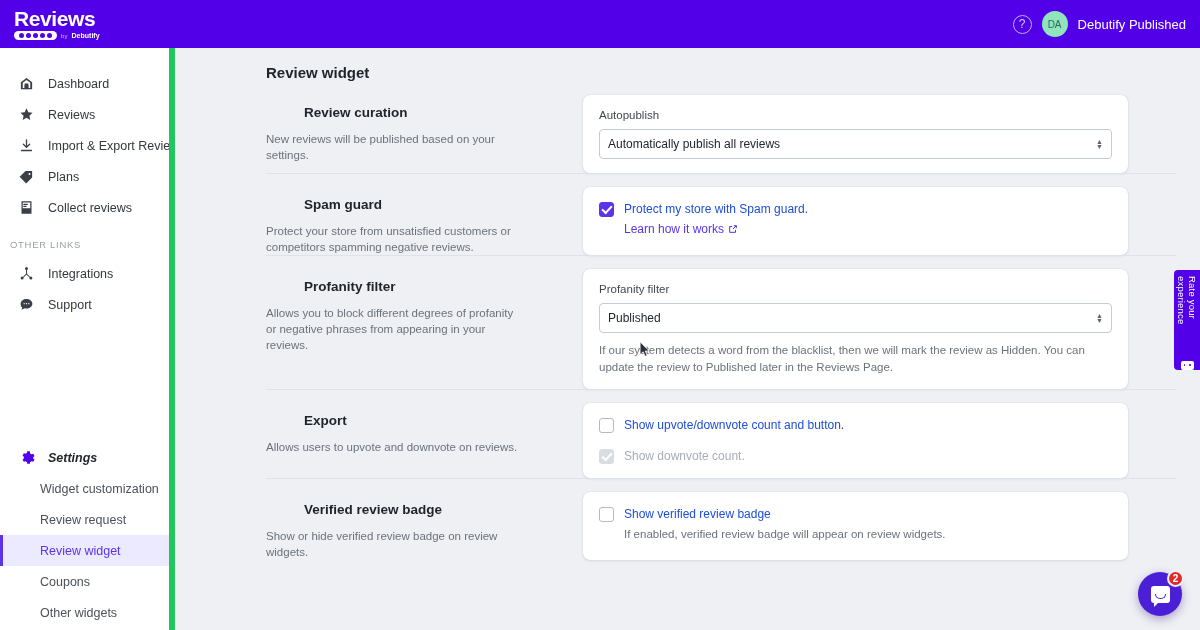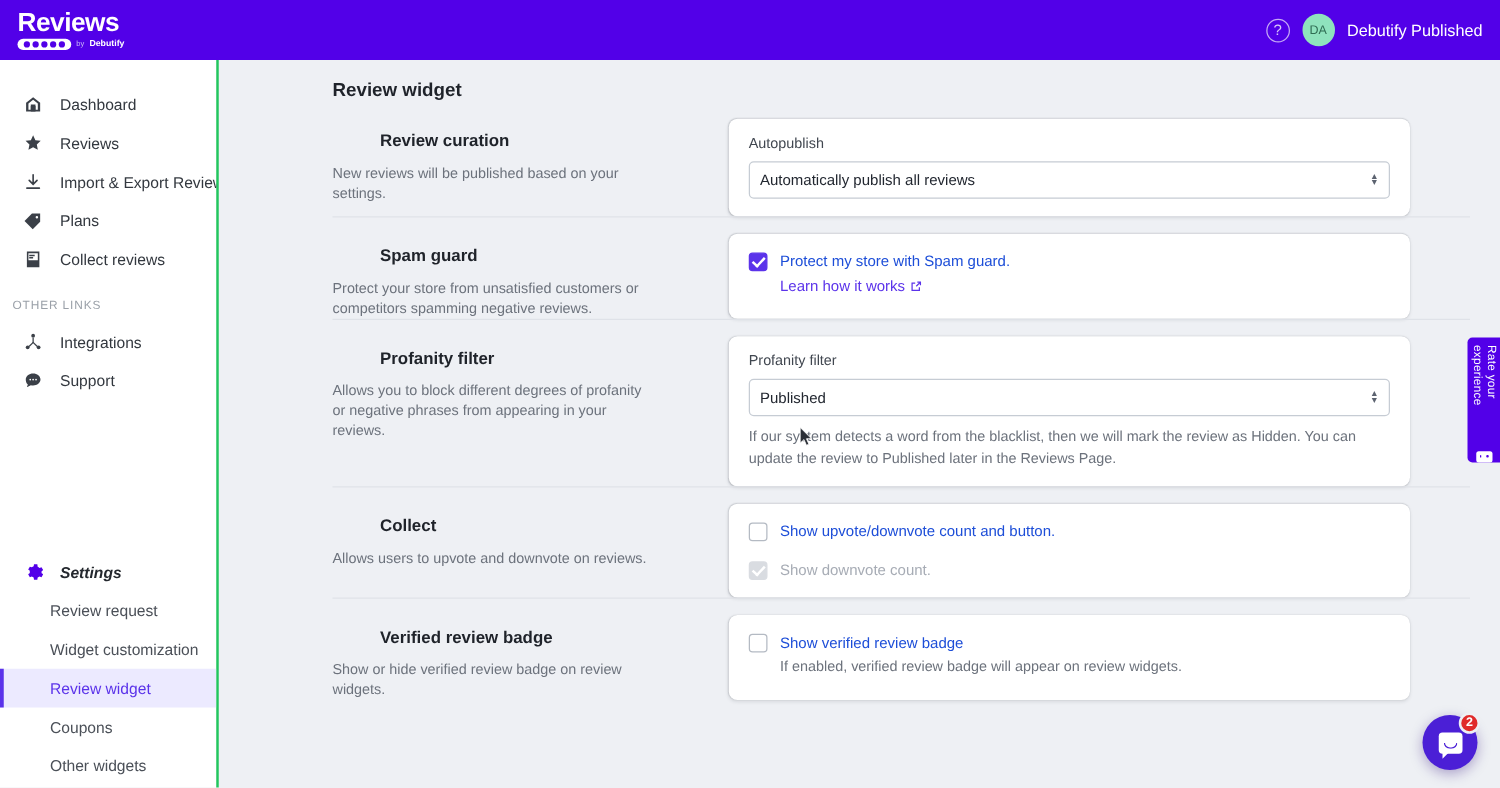--- a/index.html
+++ b/index.html
@@ -51,21 +51,21 @@
     font-size: 10px; font-weight: normal;
     display: flex; align-items: center; justify-content: center;
   }
   .acct-name { color: #ffffff; font-size: 13px; }
 
   
   .sidebar {
     position: absolute; top: 48px; left: 0;
     width: 175px; height: 582px;
     background: #ffffff;
-    border-right: 2px solid #22c55e;
+    border-right: 6px solid #22c55e;
     padding-top: 20px;
     overflow: hidden;
   }
   .nav-item {
     display: flex; align-items: center; gap: 13px;
     height: 31px; padding: 0 0 0 18px;
     cursor: pointer; position: relative;
   }
   .nav-ico {
     width: 17px; height: 17px; flex: 0 0 17px;
@@ -326,22 +326,22 @@
 
   <div class="settings-block">
     <div class="nav-item settings">
       <span class="nav-ico">
         <svg width="16" height="16" viewBox="0 0 24 24" fill="currentColor">
             <path d="M12 8.2a3.8 3.8 0 1 0 0 7.6 3.8 3.8 0 0 0 0-7.6zm9.3 5.1.1-1.3-.1-1.3 2-1.6-2-3.4-2.4.8a8 8 0 0 0-2.2-1.3L16.3 2h-4l-.4 2.5A8 8 0 0 0 9.7 5.8L7.3 5l-2 3.4 2 1.6-.1 1.3.1 1.3-2 1.6 2 3.4 2.4-.8c.7.5 1.4 1 2.2 1.3l.4 2.5h4l.4-2.5a8 8 0 0 0 2.2-1.3l2.4.8 2-3.4-2-1.6z"></path>
           </svg>
       </span>
       <span class="nav-label">Settings</span>
     </div>
+    <div class="sub-item">Widget customization</div>
     <div class="sub-item">Review request</div>
-    <div class="sub-item">Widget customization</div>
     <div class="sub-item active">Review widget</div>
     <div class="sub-item">Coupons</div>
     <div class="sub-item">Other widgets</div>
   </div>
 </div>
 
 <div class="main">
 
   <div class="page-title">Review widget</div>
 
@@ -390,21 +390,21 @@
       <div class="select">
         <span>Published</span>
         <span class="arrows">▲<br>▼</span>
       </div>
       <div class="help-text">If our system detects a word from the blacklist, then we will mark the review as Hidden. You can update the review to Published later in the Reviews Page.</div>
     </div>
   </div>
 
   <div class="section">
     <div class="sec-left">
-      <div class="sec-title">Collect</div>
+      <div class="sec-title">Export</div>
       <div class="sec-desc">Allows users to upvote and downvote on reviews.</div>
     </div>
     <div class="card">
       <div class="chk-row">
         <div class="cbox"></div>
         <div class="chk-label">Show upvote/downvote count and button.</div>
       </div>
       <div class="chk-row">
         <div class="cbox disabled"></div>
         <div class="chk-label muted">Show downvote count.</div>

